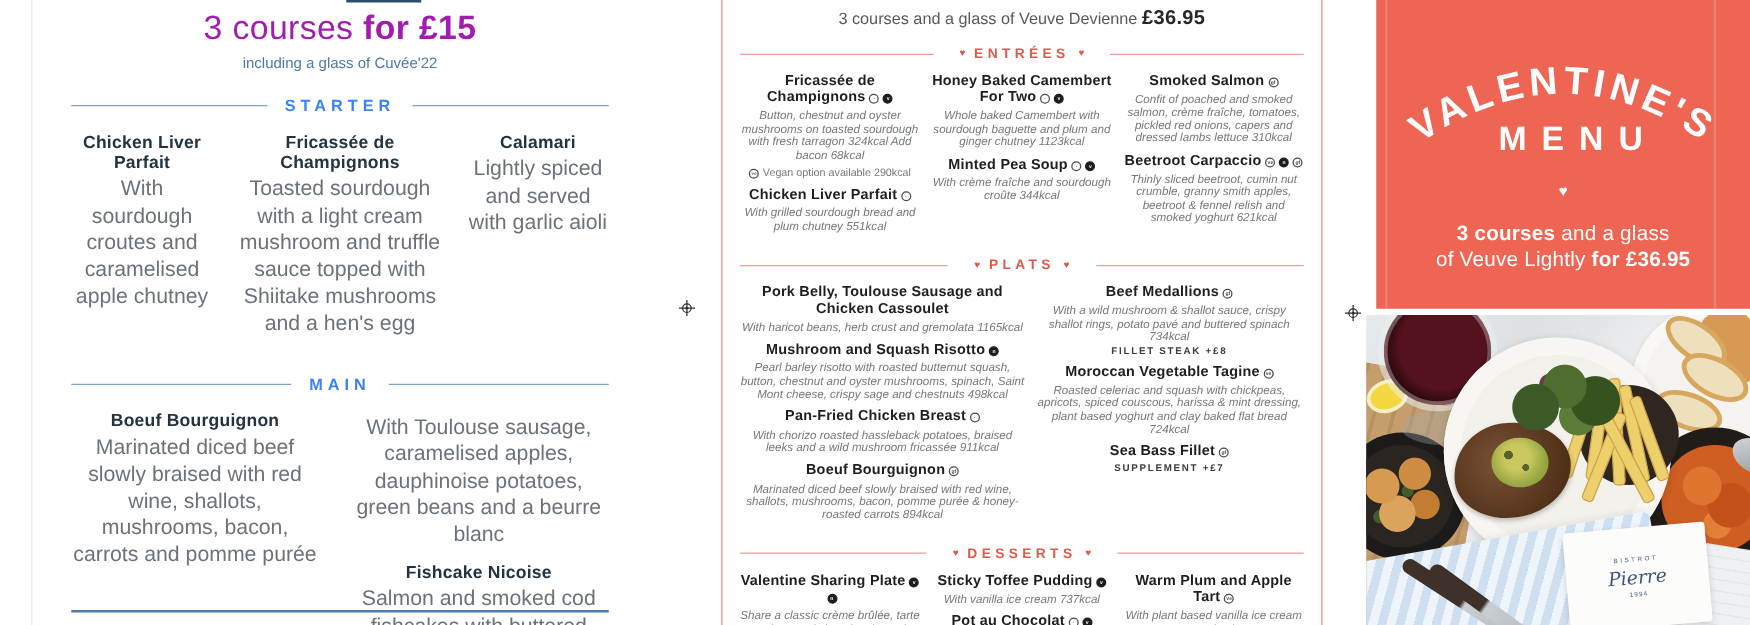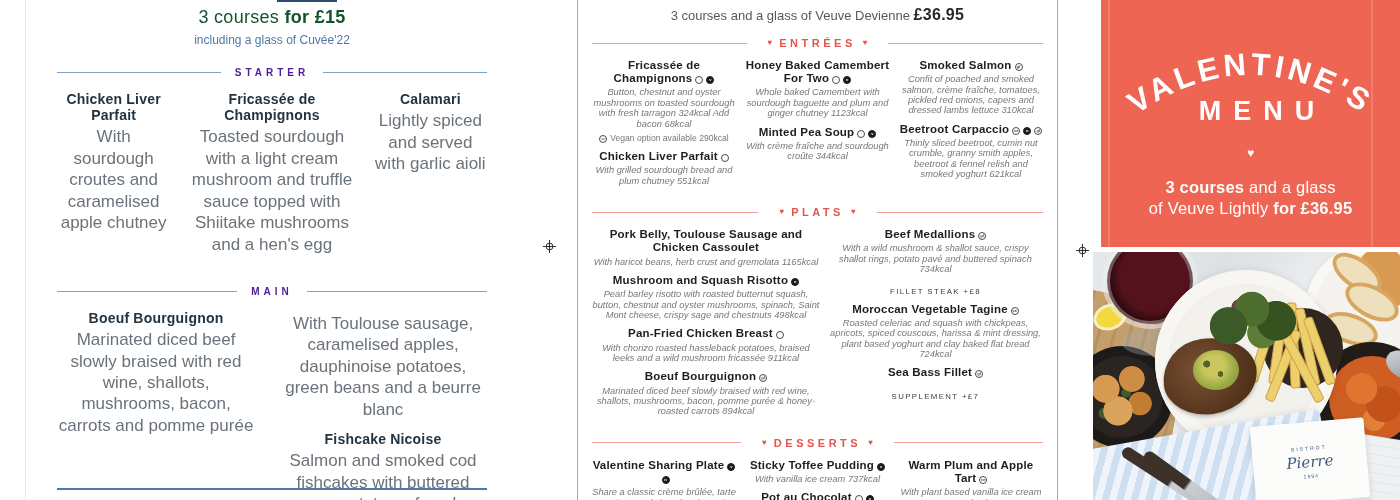--- a/index.html
+++ b/index.html
@@ -6,49 +6,49 @@
   body { background:#ffffff; }
   .page {
     position:relative; width:1400px; height:500px; overflow:hidden;
     background:#ffffff; font-family:"Liberation Sans", sans-serif;
   }
 
   
   .left-edge-line { position:absolute; left:25px; top:0; width:1px; height:500px; background:#e9e9e9; }
   .top-crop-bar { position:absolute; left:277px; top:0; width:60px; height:2px; background:#2e4a6e; }
   .left-menu { position:absolute; left:57px; top:0; width:430px; }
-  .left-title { text-align:center; margin-top:7px; font-size:18px; color:#14532d; letter-spacing:.3px; }
+  .left-title { text-align:center; margin-top:7px; font-size:27px; color:#a21caf; letter-spacing:.3px; }
   .left-title .bold { font-weight:bold; }
   .left-subtitle { text-align:center; margin-top:5px; font-size:12px; color:#4c79a9; }
 
   .menu-section { margin-top:20px; }
   .divider { display:flex; align-items:center; }
   .dline { flex:1; height:1.5px; background:#7fa3c4; }
   .theme-coral .dline { height:1px; background:#eda091; }
   .dlabel { margin:0 14px; white-space:nowrap; display:flex; align-items:center; }
-  .dlabel-text { font-size:10px; font-weight:bold; letter-spacing:4px; color:#4c1d95; }
+  .dlabel-text { font-size:13px; font-weight:bold; letter-spacing:4px; color:#3b82f6; }
   .theme-coral .dlabel-text { font-size:11px; color:#e2574c; letter-spacing:3.5px; }
   .heart { font-size:8px; color:#e2574c; margin:0 7px; line-height:1; }
 
   .cols { display:grid; margin-top:13px; column-gap:14px; }
   .grid-s3 { grid-template-columns:1fr 1.55fr 1fr; }
   .grid-m2 { grid-template-columns:1fr 1.05fr; column-gap:24px; }
   .grid-e3 { grid-template-columns:1fr 1.02fr 1fr; column-gap:8px; }
   .grid-p2 { grid-template-columns:1.06fr 1fr; column-gap:8px; }
 
   .item { text-align:center; margin-bottom:11px; }
   .item-name { font-weight:bold; color:#233441; font-size:14px; line-height:1.16; letter-spacing:.2px; }
   .item-desc { margin-top:3px; color:#6a737b; font-size:17px; line-height:1.26; }
 
   
   .theme-coral .item { margin-bottom:7px; }
   .theme-coral .item-name { font-size:11.5px; color:#1e1e1c; line-height:1.15; }
   .theme-coral .item-desc { margin-top:2px; font-size:9.3px; line-height:1.12; color:#75797b;font-style:italic; }
   .item-extra { margin-top:4px; font-size:8.6px; color:#75797b; }
-  .item-note { margin-top:12px; font-size:7.8px; font-weight:normal; letter-spacing:1.4px; color:#3c3c3c; }
+  .item-note { margin-top:1px; font-size:7.8px; font-weight:bold; letter-spacing:1.4px; color:#3c3c3c; }
 
   .dicon {
     display:inline-flex; align-items:center; justify-content:center;
     width:8px; height:8px; border-radius:50%; margin-left:3px; vertical-align:1px;
     font-size:4px; line-height:1; letter-spacing:0;
   }
   .dicon.outline { border:1px solid #4a4a4a; color:#4a4a4a; background:transparent; }
   .dicon.filled { background:#1c1c1c; color:#ffffff; border:1px solid #1c1c1c; }
   .item-extra .dicon { margin:0 3px 0 0; }
 

